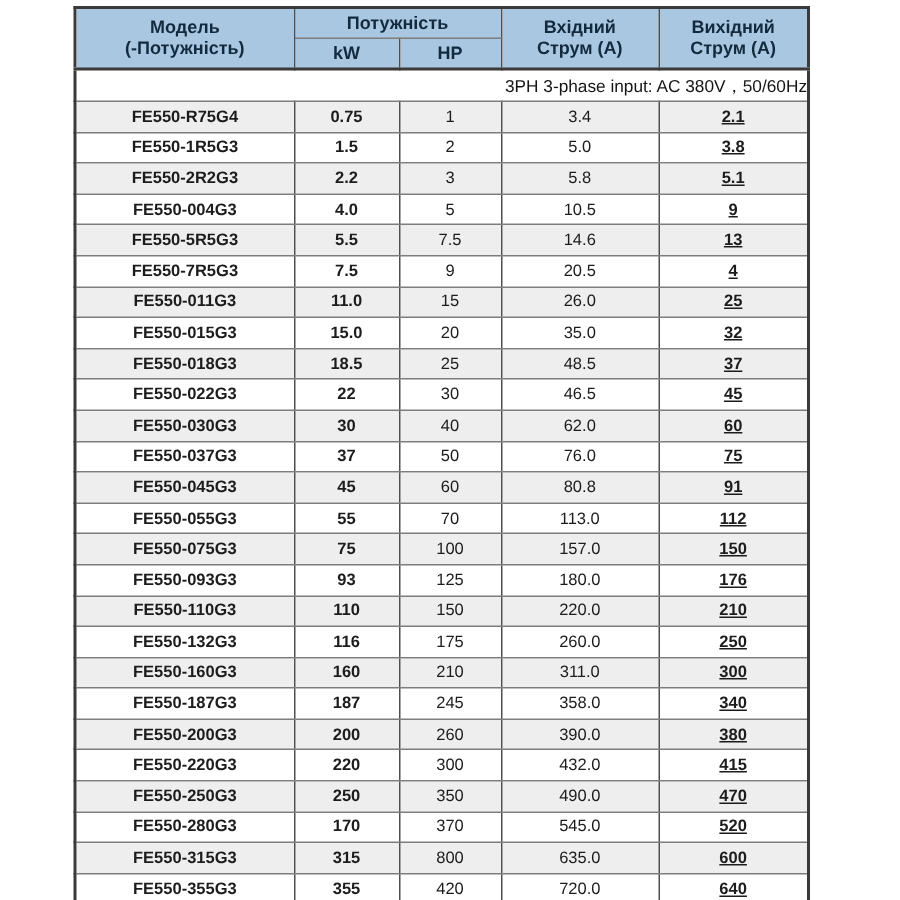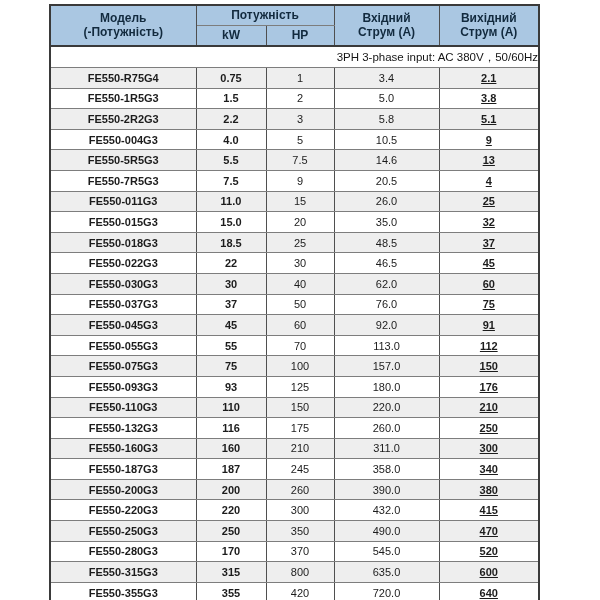--- a/index.html
+++ b/index.html
@@ -188,21 +188,21 @@
           <td class="model-cell">FE550-037G3</td>
           <td class="kw-cell">37</td>
           <td class="hp-cell">50</td>
           <td class="input-current-cell">76.0</td>
           <td class="output-current-cell">75</td>
         </tr>
         <tr class="data-row">
           <td class="model-cell">FE550-045G3</td>
           <td class="kw-cell">45</td>
           <td class="hp-cell">60</td>
-          <td class="input-current-cell">92.0</td>
+          <td class="input-current-cell">80.8</td>
           <td class="output-current-cell">91</td>
         </tr>
         <tr class="data-row">
           <td class="model-cell">FE550-055G3</td>
           <td class="kw-cell">55</td>
           <td class="hp-cell">70</td>
           <td class="input-current-cell">113.0</td>
           <td class="output-current-cell">112</td>
         </tr>
         <tr class="data-row">

